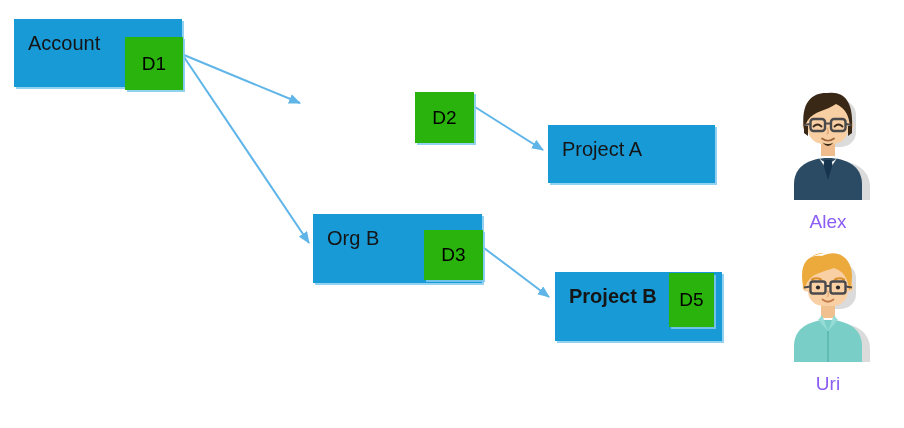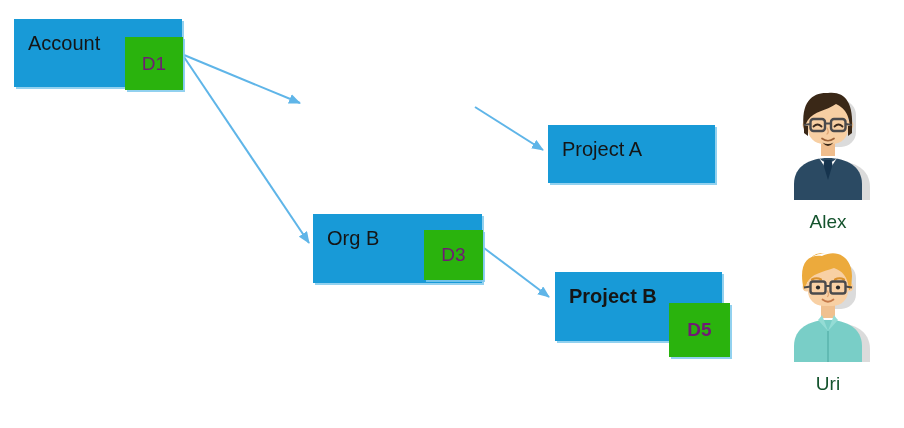--- a/index.html
+++ b/index.html
@@ -7,47 +7,47 @@
   .canvas{position:relative;width:904px;height:428px;overflow:hidden;background:#fff;}
 
   
   .bluebox{
     position:absolute;background:#189AD7;color:#151515;
     font-size:20px;line-height:22px;padding:13px 0 0 14px;box-sizing:border-box;
     box-shadow:2px 2px 0 rgba(127,201,236,.85);
   }
   
   .badge{
-    position:absolute;background:#2AB30D;color:#701a75;font-size:19px;
+    position:absolute;background:#2AB30D;color:#000000;font-size:19px;
     display:flex;align-items:center;justify-content:center;
     box-shadow:2px 2px 0 rgba(127,201,236,.85);
   }
 
   .b-account{left:14px;top:19px;width:168px;height:68px;}
   .g-account{left:125px;top:37px;width:58px;height:53px;}
 
   .b-orga{left:305px;top:72px;width:168px;height:70px;}
   .g-orga{left:415px;top:92px;width:59px;height:51px;}
 
   .b-proja{left:548px;top:125px;width:167px;height:58px;}
   .g-proja{left:659px;top:143px;width:58px;height:53px;}
 
   .b-orgb{left:313px;top:214px;width:169px;height:69px;}
   .g-orgb{left:424px;top:230px;width:59px;height:50px;}
 
   .b-projb{left:555px;top:272px;width:167px;height:69px;font-weight:bold;}
-  .g-projb{left:669px;top:303px;width:61px;height:54px;font-weight:bold;}
+  .g-projb{left:669px;top:273px;width:45px;height:54px;}
 
   .arrows{position:absolute;left:0;top:0;width:904px;height:428px;pointer-events:none;}
   .arrows line{stroke:#5FB5E8;stroke-width:2;}
 
   .user{position:absolute;width:116px;display:flex;flex-direction:column;align-items:center;}
   .user-alex{left:770px;top:88px;}
   .user-uri{left:770px;top:250px;}
-  .user-name{margin-top:11px;font-size:19px;color:#14532d;}
+  .user-name{margin-top:11px;font-size:19px;color:#8b5cf6;}
 </style>
 </head>
 <body>
 
 <div class="canvas">
 
   <svg class="arrows" width="904" height="428" viewBox="0 0 904 428">
     <defs>
       <marker id="ah" viewBox="0 0 12 10" markerWidth="12" markerHeight="10" refX="11" refY="5" orient="auto" markerUnits="userSpaceOnUse">
         <path d="M0,0 L12,5 L0,10 Z" fill="#5FB5E8"></path>
@@ -59,20 +59,23 @@
     <line x1="484" y1="248" x2="549" y2="297" marker-end="url(#ah)"></line>
   </svg>
 
   <div class="bluebox b-account">
     <span>Account</span>
   </div>
   <div class="badge g-account">
     <span>D1</span>
   </div>
 
+  <div class="badge g-orga">
+    <span>D2</span>
+  </div>
 
   <div class="bluebox b-proja">
     <span>Project A</span>
   </div>
 
   <div class="bluebox b-orgb">
     <span>Org B</span>
   </div>
   <div class="badge g-orgb">
     <span>D3</span>

